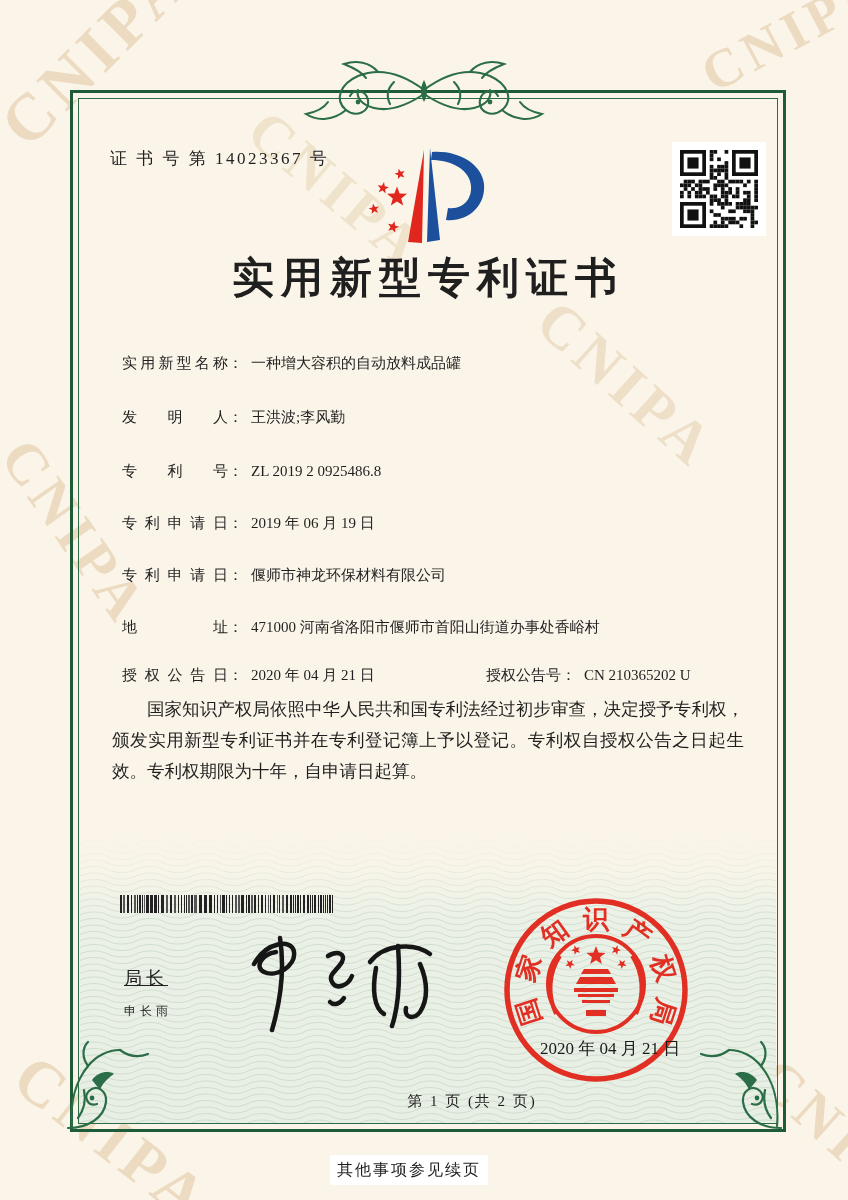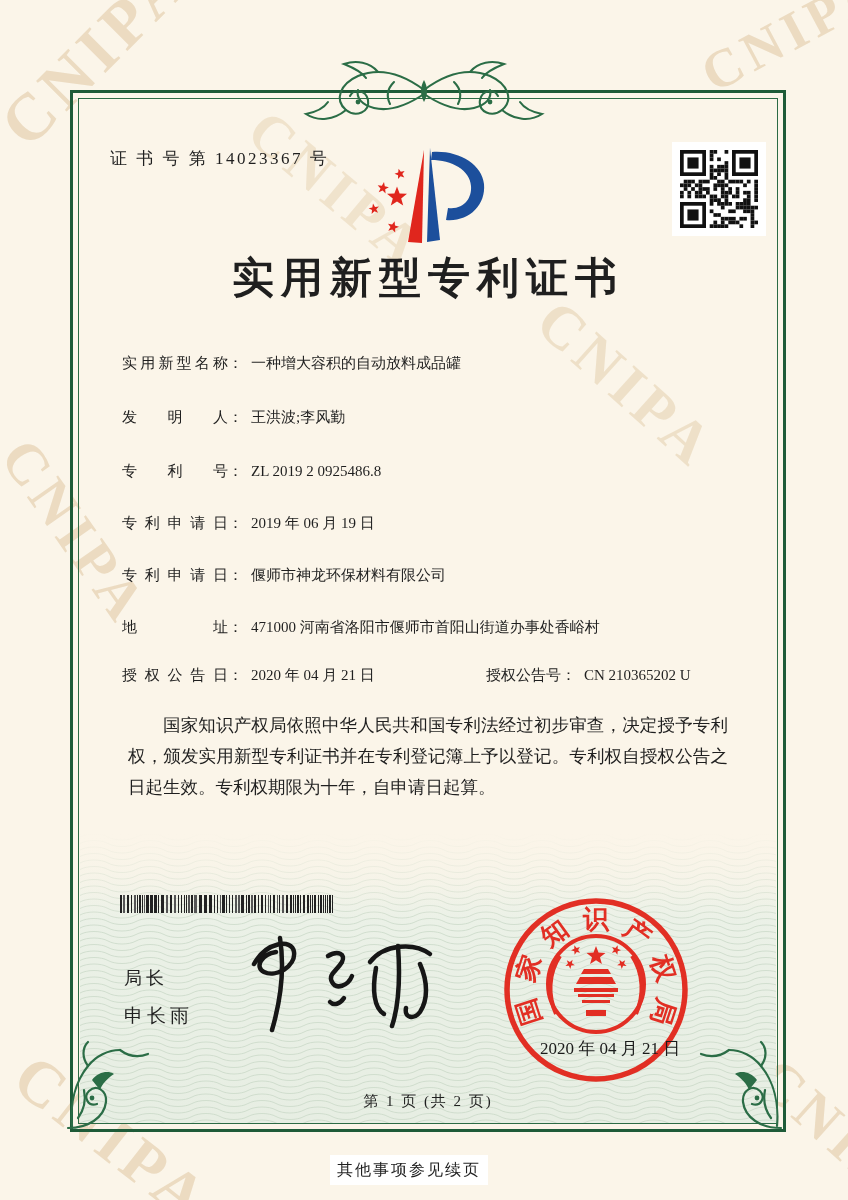--- a/index.html
+++ b/index.html
@@ -39,28 +39,28 @@
   .qrpad{position:absolute;left:672px;top:142px;width:94px;height:94px;background:#fff;z-index:4;
       display:flex;align-items:center;justify-content:center;}
   .title{position:absolute;left:70px;top:250px;width:716px;text-align:center;
       font-size:42px;font-weight:700;letter-spacing:7px;z-index:4;}
   .frow{position:absolute;left:122px;font-size:15px;white-space:nowrap;z-index:4;}
   .flabel{display:inline-block;width:106px;text-align:justify;text-align-last:justify;vertical-align:bottom;}
   .fcolon{margin-right:8px;}
   .fgroup2{position:absolute;left:318px;top:0;margin-left:46px;}
   .bodytext{position:absolute;left:112px;top:694px;width:632px;z-index:4;
       font-size:17.5px;line-height:30.8px;text-align:justify;}
-  .bodytext p{margin:16px;text-indent:2em;}
+  .bodytext p{margin:0;text-indent:2em;}
   .barcode{position:absolute;left:120px;top:895px;z-index:4;}
-  .sig-title{position:absolute;left:124px;top:966px;font-size:18px;letter-spacing:4px;z-index:5;}
-  .sig-name{position:absolute;left:124px;top:1003px;font-size:19px;letter-spacing:4px;z-index:5;}
+  .sig-title{position:absolute;left:124px;top:966px;font-size:18px;letter-spacing:4px;z-index:5;text-decoration:underline;}
+  .sig-name{position:absolute;left:124px;top:1003px;font-size:12px;letter-spacing:4px;z-index:5;}
   .signature{position:absolute;left:232px;top:934px;z-index:5;}
   .seal{position:absolute;left:498px;top:892px;z-index:5;opacity:.95;}
   .pageinfo{position:absolute;left:70px;top:1092px;width:716px;text-align:center;
-      font-size:15px;letter-spacing:2px;z-index:4;}
+      font-size:15px;letter-spacing:2px;z-index:4;padding-left:44px;}
   .footnote{position:absolute;left:330px;top:1138px;width:158px;height:30px;background:#fff;
       text-align:center;line-height:30px;font-size:16px;letter-spacing:2px;z-index:4;margin-top:17px;}
 </style>
 </head>
 <body>
 
 <div class="page">
 
   <div class="wm w1">CNIPA</div>
   <div class="wm w2">CNIPA</div>

